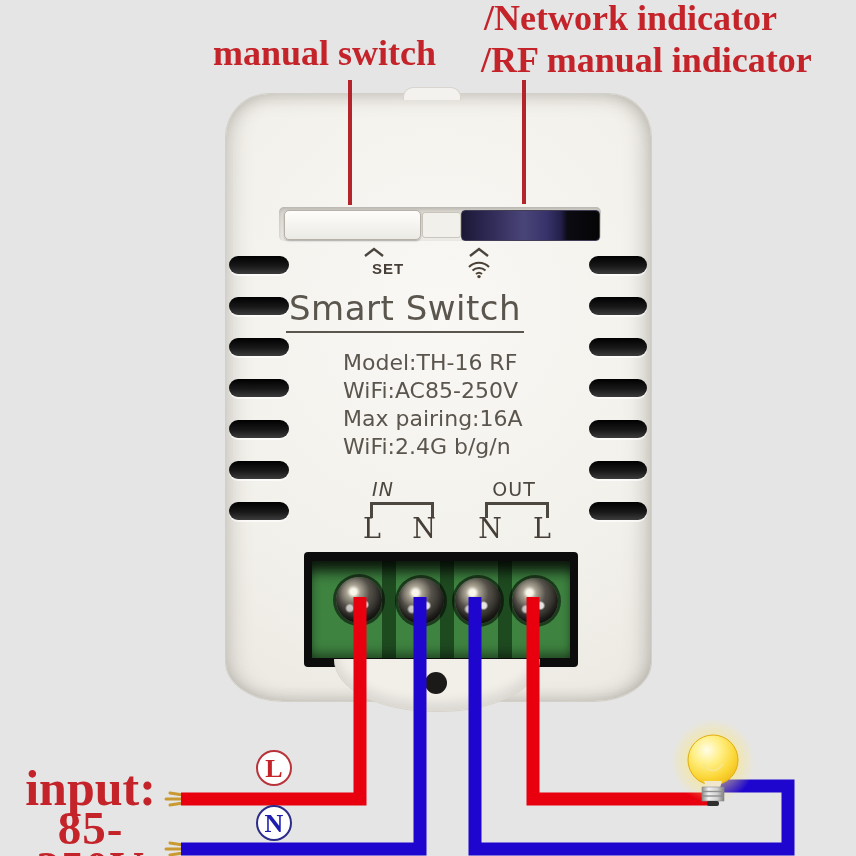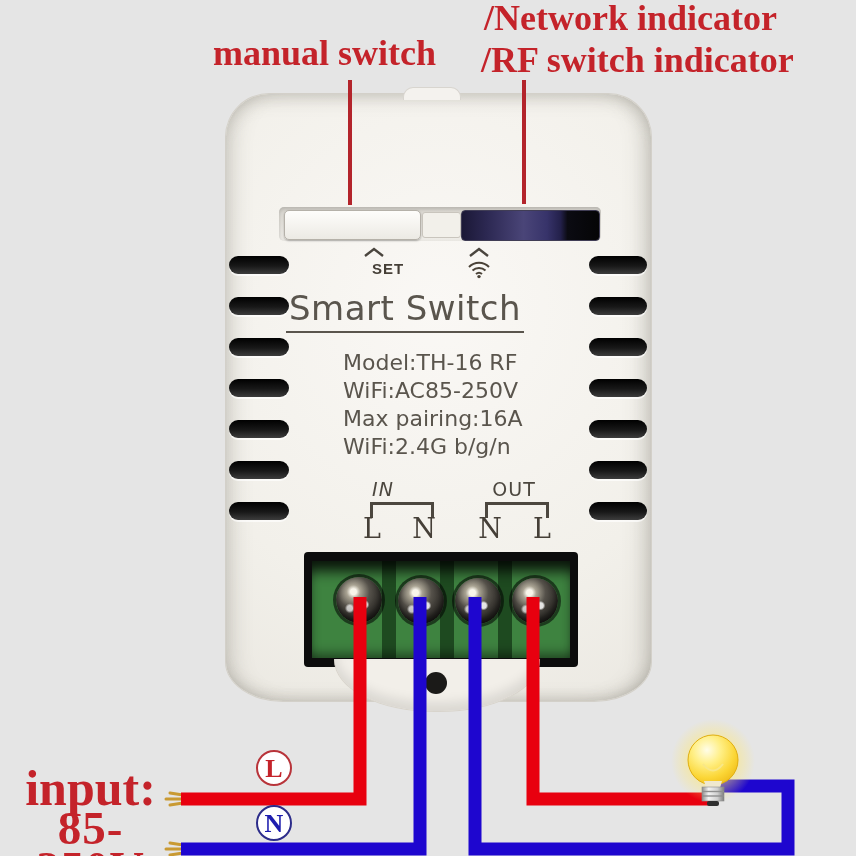--- a/index.html
+++ b/index.html
@@ -109,21 +109,21 @@
   .badge-l{left:256px;top:750px;border:2px solid #b8343a;color:#c4232a;}
   .badge-n{left:256px;top:805px;border:2px solid #2c2c8a;color:#1d1dae;}
 </style>
 </head>
 <body>
 
 <div class="canvas">
 
   <div class="ann ann-manual">manual switch</div>
   <div class="ann ann-net">/Network indicator</div>
-  <div class="ann ann-rf">/RF switch indicator</div>
+  <div class="ann ann-rf">/RF manual indicator</div>
   <div class="pline pl1"></div>
   <div class="pline pl2"></div>
 
   <div class="device">
     <div class="top-bump"></div>
 
     <div class="vent vl" style="top:162px"></div>
     <div class="vent vl" style="top:203px"></div>
     <div class="vent vl" style="top:244px"></div>
     <div class="vent vl" style="top:285px"></div>

